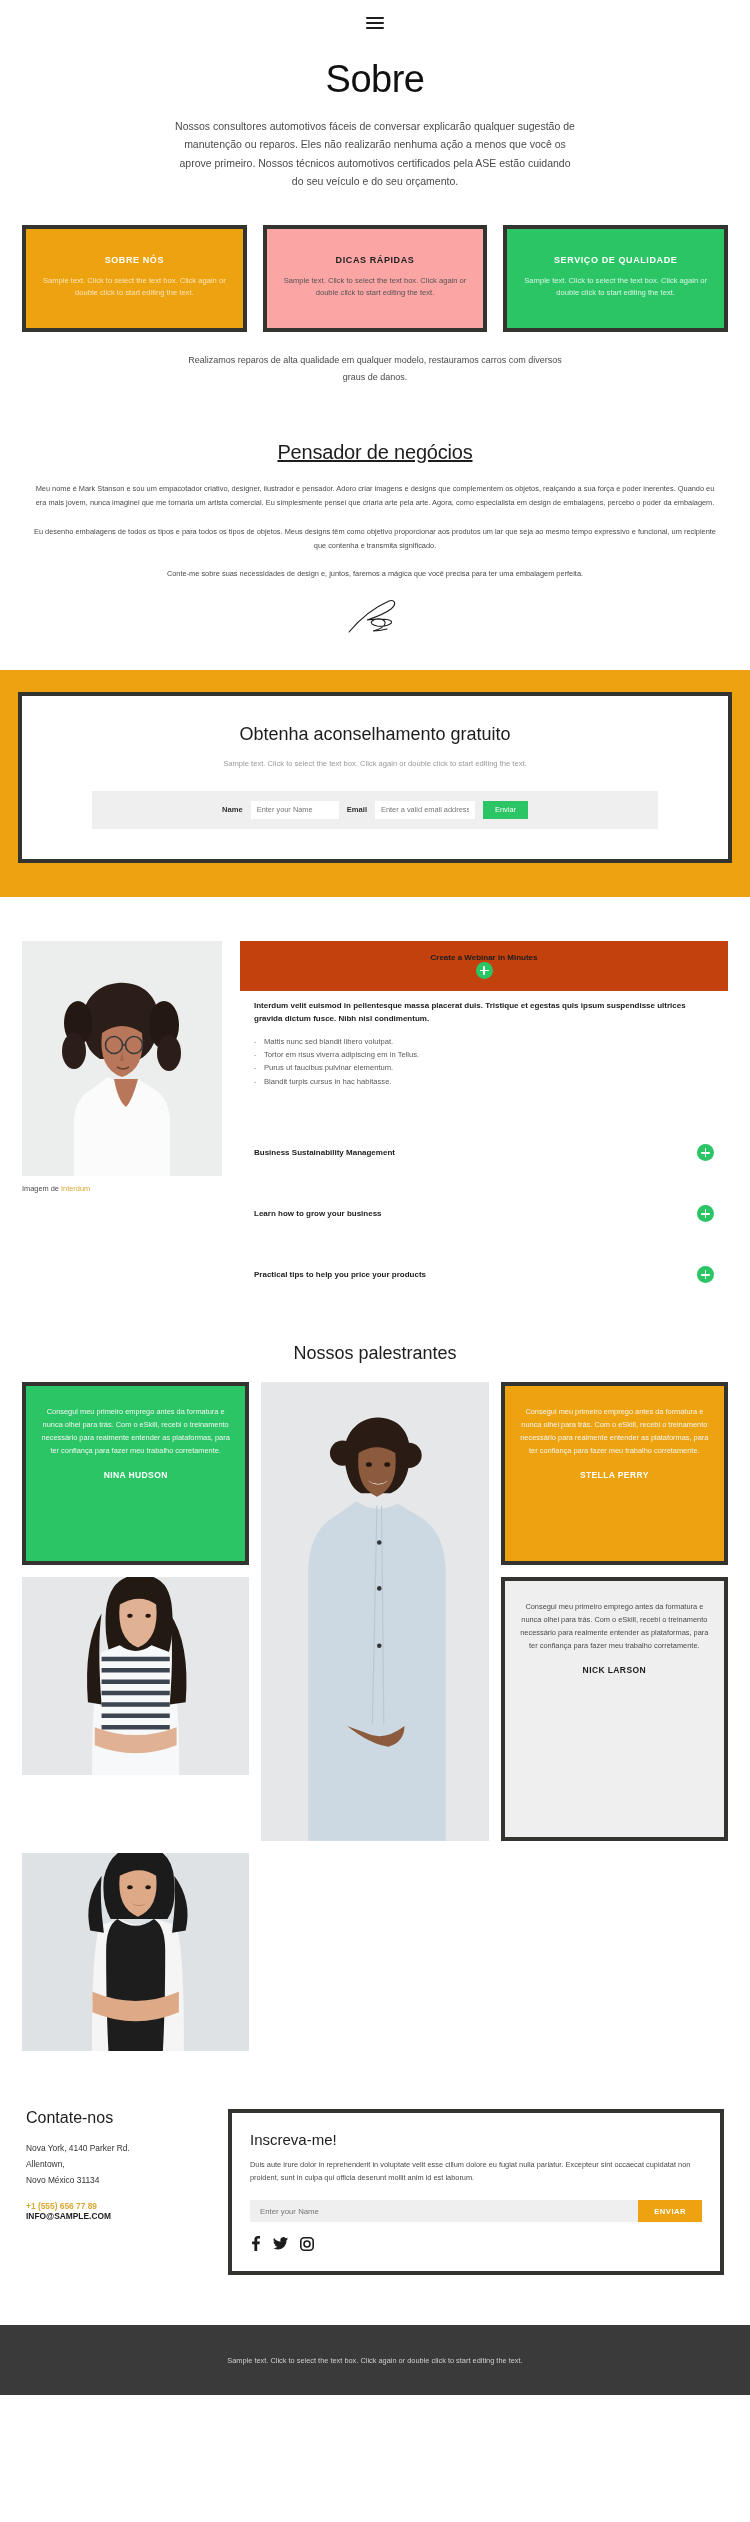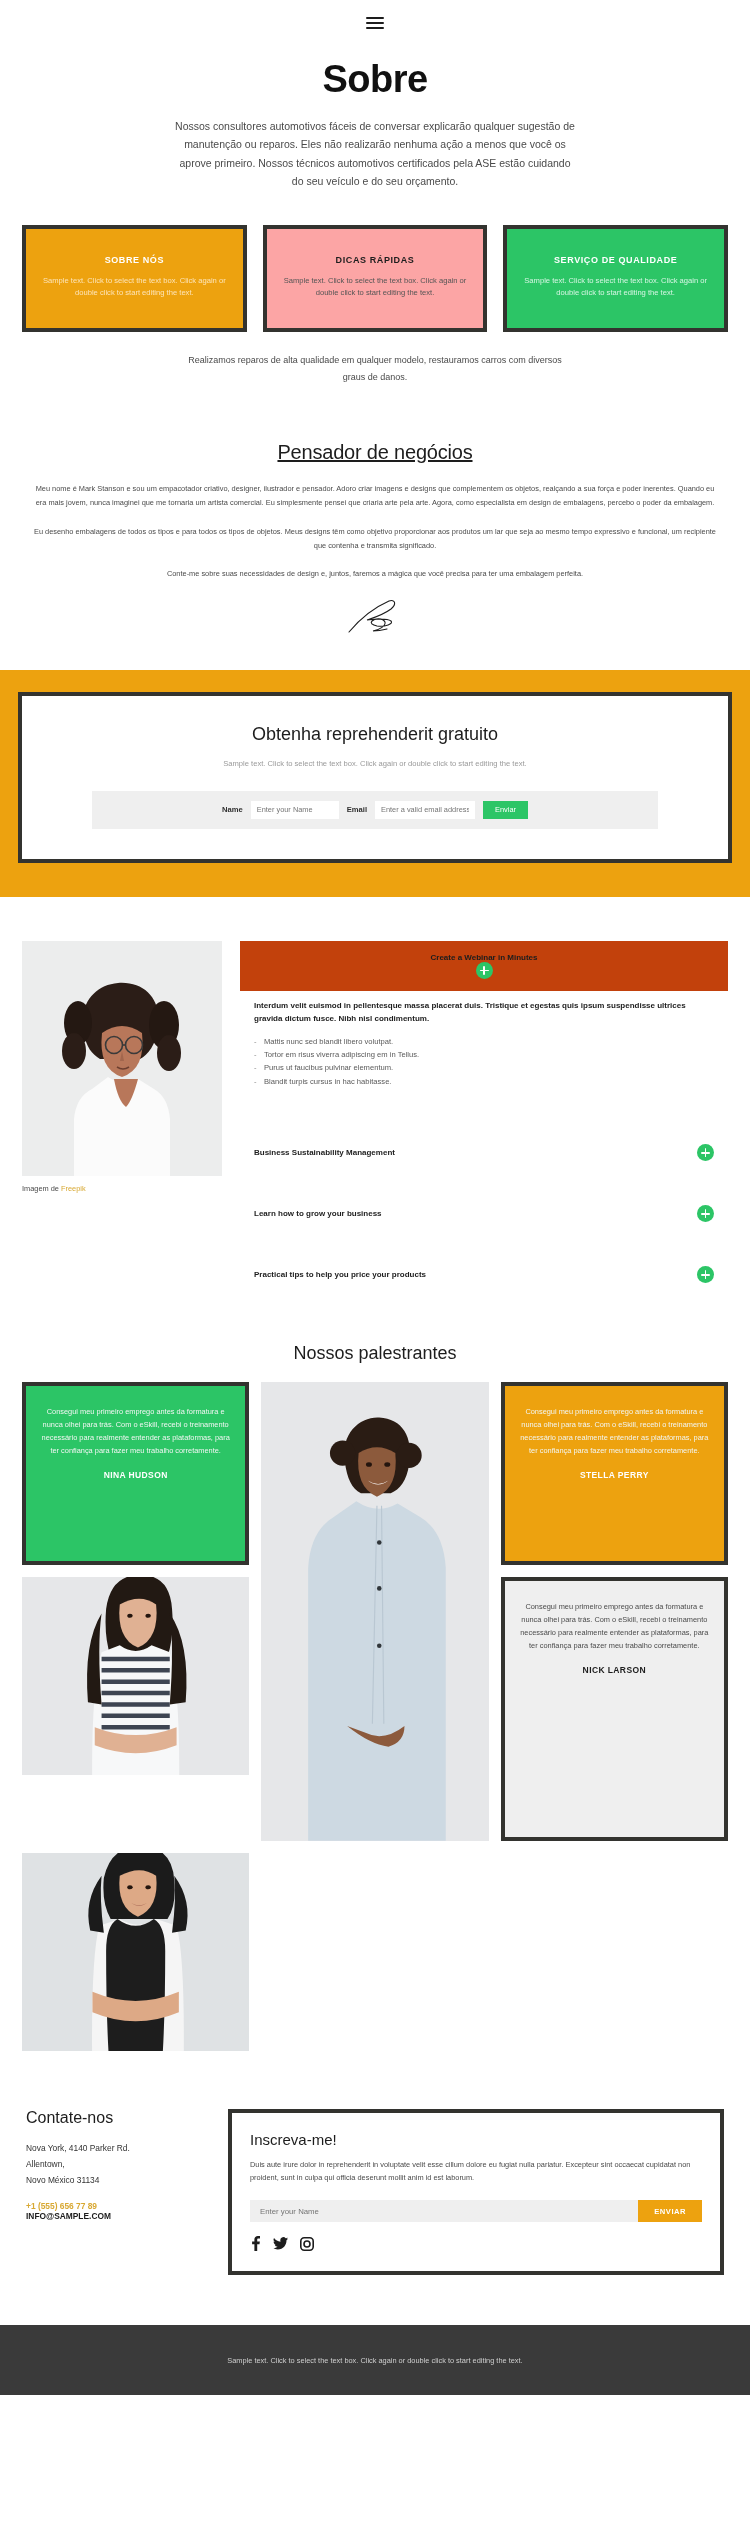--- a/index.html
+++ b/index.html
@@ -13,21 +13,21 @@
   .page { width: 750px; position: relative; overflow: hidden; }
 
   
   .topbar { height: 46px; display:flex; align-items:center; justify-content:center; }
   .hamburger { width: 18px; display:flex; flex-direction:column; gap:3px; cursor:pointer; }
   .hamburger i { display:block; height: 2px; background:#1d1d1d; border-radius:1px; }
 
   
   .hero { padding: 12px 0 0; text-align:center; }
   .hero h1 {
-    font-size: 38px; font-weight: 700; letter-spacing:-0.5px;
+    font-size: 38px; font-weight: 400; letter-spacing:-0.5px;
     color:#111; margin-bottom: 16px;
   }
   .hero p {
     font-size: 10.5px; line-height: 1.75; color:#4a4a4a;
     max-width: 400px; margin: 8px auto;
   }
 
   
   .cards {
     display:flex; gap: 16px; padding: 26px 22px 0; justify-content:space-between;
@@ -201,21 +201,21 @@
     <p>Conte-me sobre suas necessidades de design e, juntos, faremos a mágica que você precisa para ter uma embalagem perfeita.</p>
     <div class="sig">
       <svg width="72" height="40" viewBox="0 0 72 40">
         <path d="M10 36 C 20 24, 34 12, 50 5 C 56 3, 58 8, 52 13 C 44 19, 34 22, 28 24 C 36 23, 48 22, 52 25 C 55 28, 46 31, 38 30 C 33 29, 31 27, 33 25 C 36 22, 44 22, 46 26 C 47 30, 40 34, 34 35 C 38 35, 44 34, 48 33" fill="none" stroke="#1d1d1d" stroke-width="1.1" stroke-linecap="round"></path>
       </svg>
     </div>
   </div>
 
   <div class="advice-band">
     <div class="advice-box">
-      <h2>Obtenha reprehenderit gratuito</h2>
+      <h2>Obtenha aconselhamento gratuito</h2>
       <p class="lead">Sample text. Click to select the text box. Click again or double click to start editing the text.</p>
       <div class="form-strip">
         <label>Name</label>
         <input id="name-input" type="text" placeholder="Enter your Name" style="">
         <label>Email</label>
         <input id="email-input" type="text" placeholder="Enter a valid email address" style="">
         <button class="btn-green">Enviar</button>
       </div>
     </div>
   </div>
@@ -236,21 +236,21 @@
             <circle cx="112" cy="104" r="8.5" fill="none" stroke="#3a3a3a" stroke-width="1.6"></circle>
             <line x1="100.5" y1="104" x2="103.5" y2="104" stroke="#3a3a3a" stroke-width="1.6"></line>
             <path d="M100 110 l-2 10 l4 0z" fill="#a2664d"></path>
             <path d="M95 126 q6 4 12 0" stroke="#6d3f30" stroke-width="1.6" fill="none"></path>
             <path d="M86 136 q14 10 30 2 l16 10 q14 8 16 30 l0 57 l-96 0 l0 -57 q2 -22 18 -30z" fill="#fbfbfb"></path>
             <path d="M116 138 q-6 22 -12 28 q-8 -6 -12 -28" fill="#b8775a"></path>
           </g>
         </svg>
       </div>
       <div class="credit">
-        <span>Imagem de </span><a href="#">Freepik</a>
+        <span>Imagem de </span><a href="#">Interdum</a>
       </div>
     </div>
 
     <div class="acc-col">
       <div class="acc-item open">
         <span class="t">Create a Webinar in Minutes</span>
         <span class="plus"></span>
       </div>
       <div class="acc-body">
         <p class="bold">Interdum velit euismod in pellentesque massa placerat duis. Tristique et egestas quis ipsum suspendisse ultrices gravida dictum fusce. Nibh nisl condimentum.</p>

